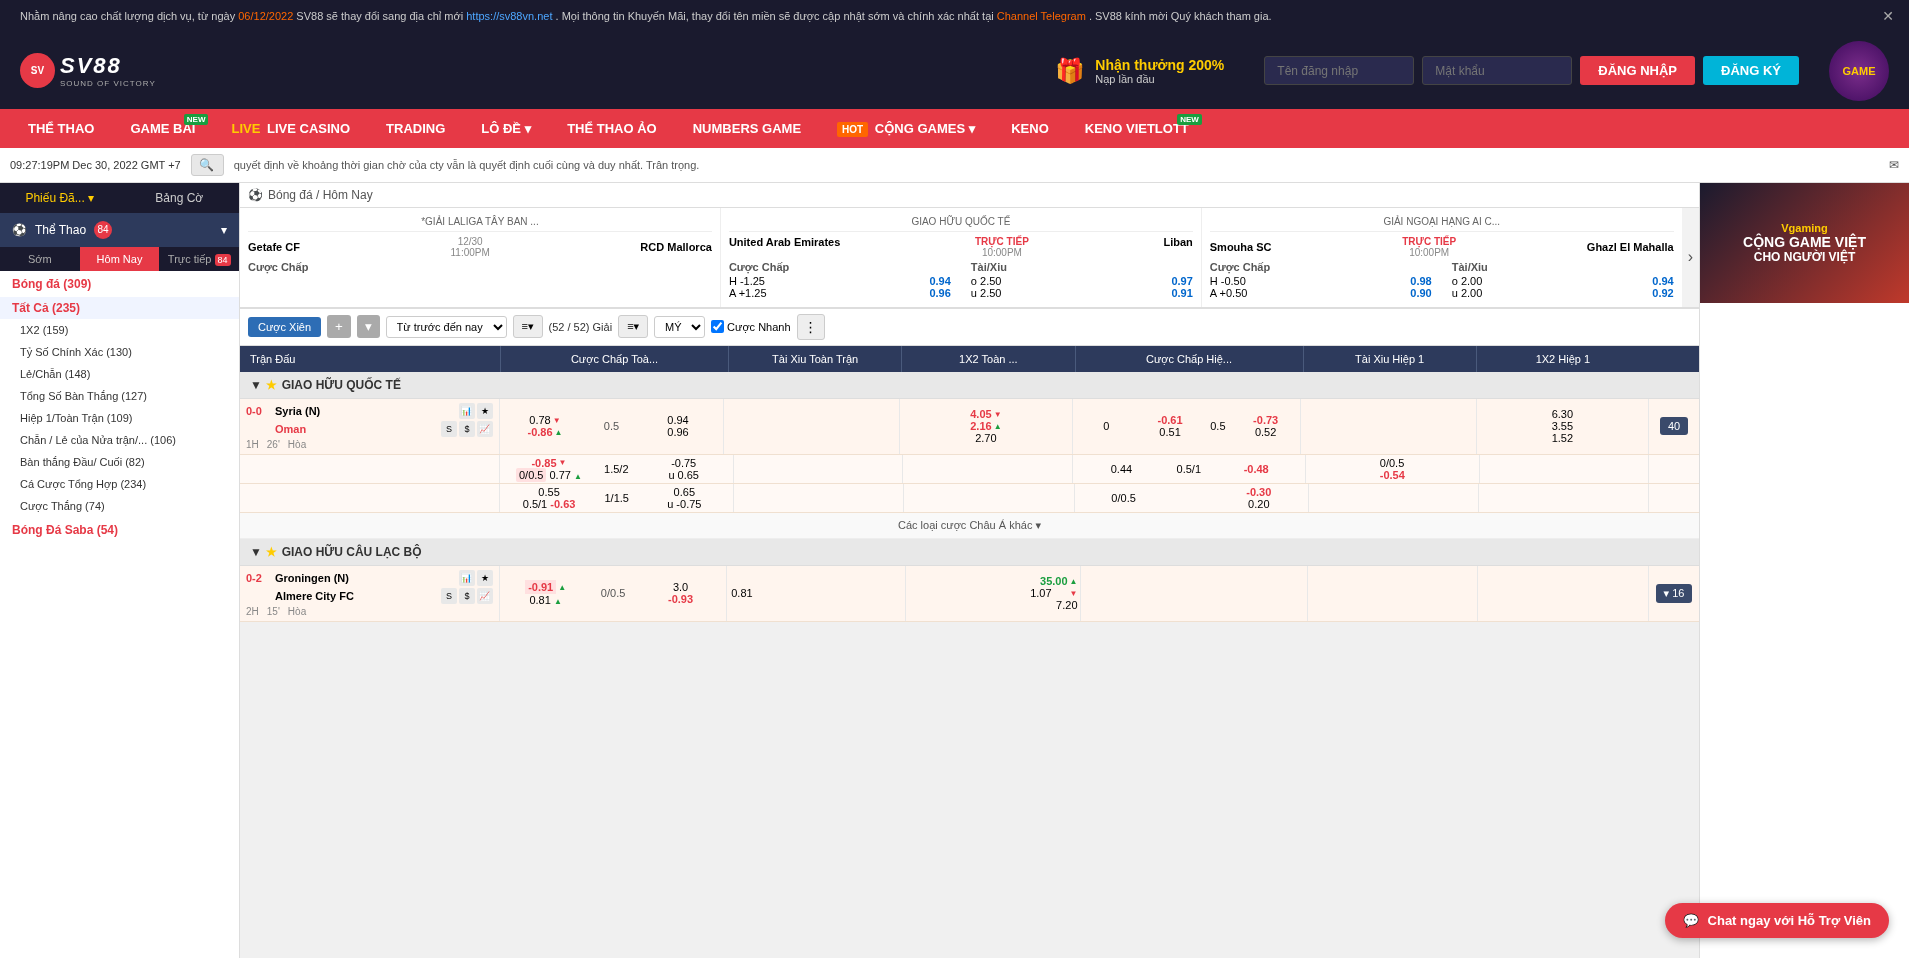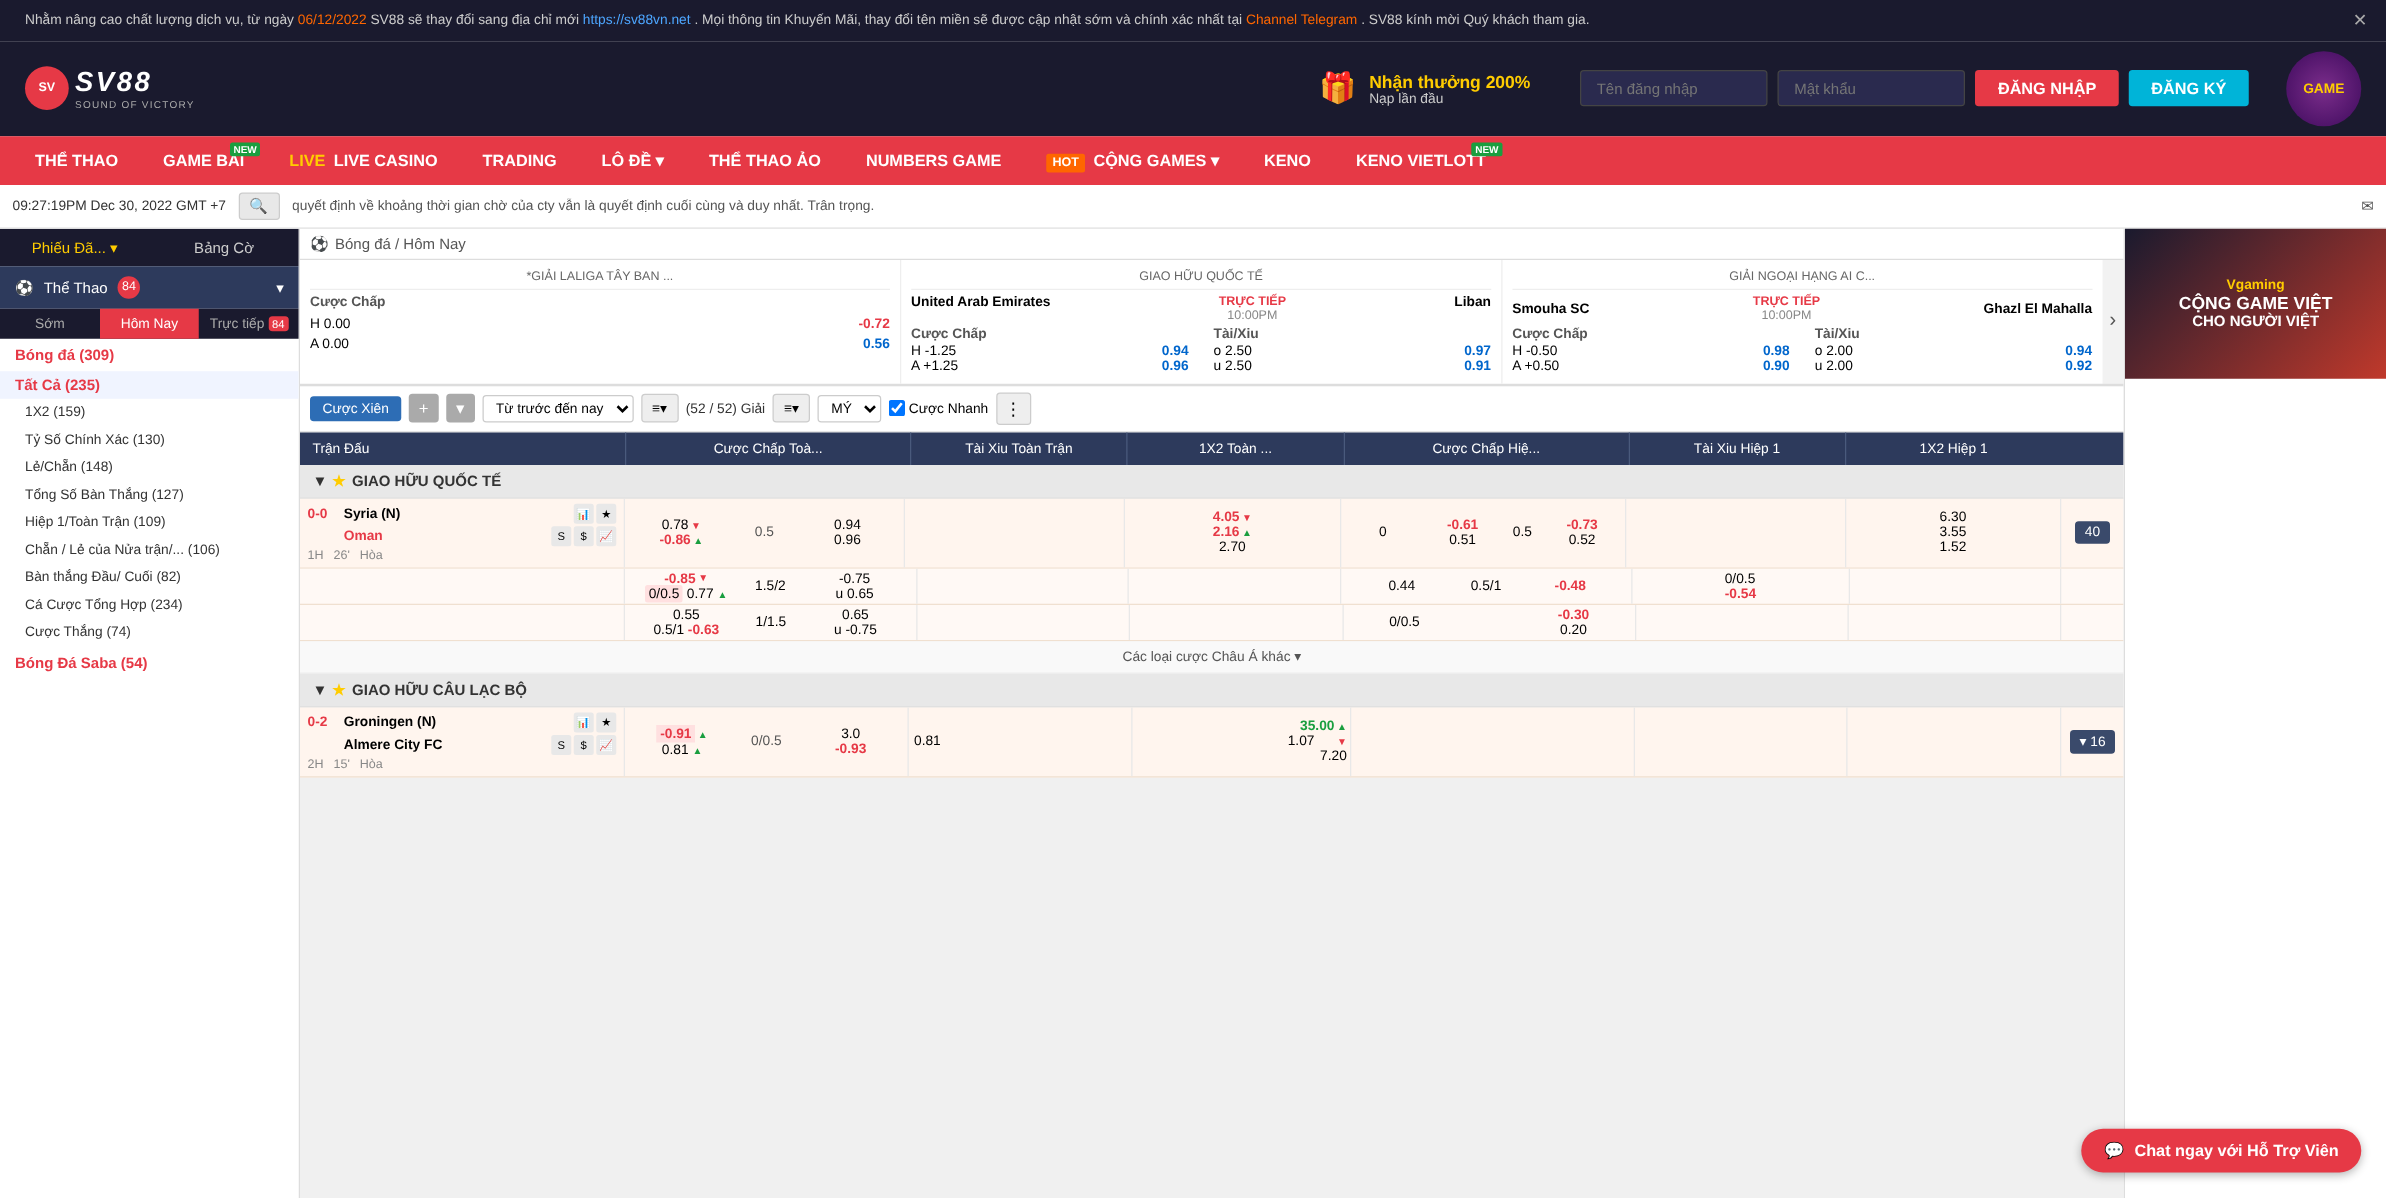--- a/index.html
+++ b/index.html
@@ -483,31 +483,26 @@
       <div style="padding:5px 8px;color:#555;font-size:12px;display:flex;align-items:center;gap:5px;">
         <span>⚽</span>
         <span>Bóng đá / Hôm Nay</span>
       </div>
     </div>
 
     <div style="display:flex;background:#fff;border-bottom:2px solid #ddd;position:relative;">
 
       <div style="flex:1;padding:8px;border-right:1px solid #eee;">
         <div style="text-align:center;color:#666;font-size:10px;border-bottom:1px solid #eee;padding-bottom:4px;margin-bottom:4px;">*GIẢI LALIGA TÂY BAN ...</div>
+        <div style="display:flex;justify-content:space-between;align-items:center;margin-bottom:3px;">
+          <span style="font-size:11px;font-weight:bold;">Getafe CF</span>
+          <span style="font-size:10px;color:#888;text-align:center;">12/30<br>11:00PM</span>
+          <span style="font-size:11px;font-weight:bold;">RCD Mallorca</span>
+        </div>
         <div style="font-size:11px;font-weight:bold;color:#555;margin-bottom:3px;">Cược Chấp</div>
-        <div style="font-size:11px;">
-          <div style="display:flex;justify-content:space-between;padding:2px 0;">
-            <span>H 0.00</span>
-            <span class="odds-red">-0.72</span>
-          </div>
-          <div style="display:flex;justify-content:space-between;padding:2px 0;">
-            <span>A 0.00</span>
-            <span class="odds-blue">0.56</span>
-          </div>
-        </div>
       </div>
 
       <div style="flex:1;padding:8px;border-right:1px solid #eee;">
         <div style="text-align:center;color:#666;font-size:10px;border-bottom:1px solid #eee;padding-bottom:4px;margin-bottom:4px;">GIAO HỮU QUỐC TẾ</div>
         <div style="display:flex;justify-content:space-between;margin-bottom:3px;">
           <span style="font-size:11px;font-weight:bold;">United Arab Emirates</span>
           <div style="text-align:center;">
             <div style="color:#e63946;font-weight:bold;font-size:10px;">TRỰC TIẾP</div>
             <div style="color:#888;font-size:10px;">10:00PM</div>
           </div>

